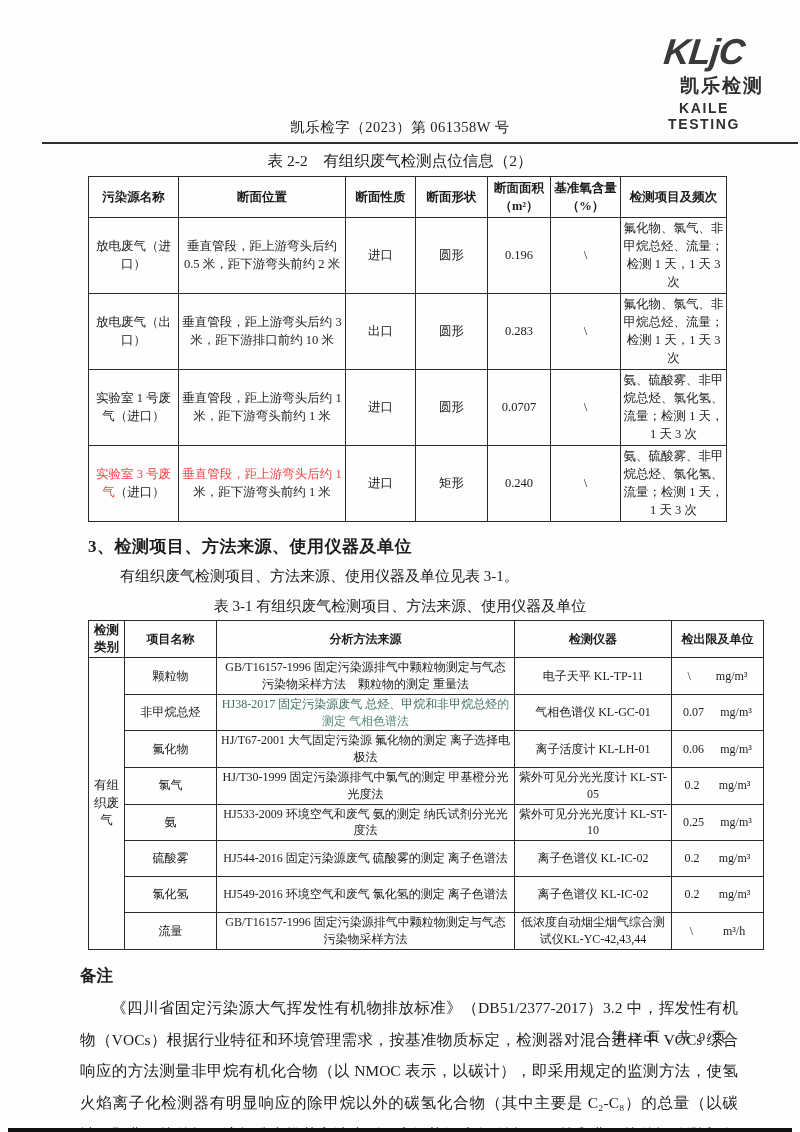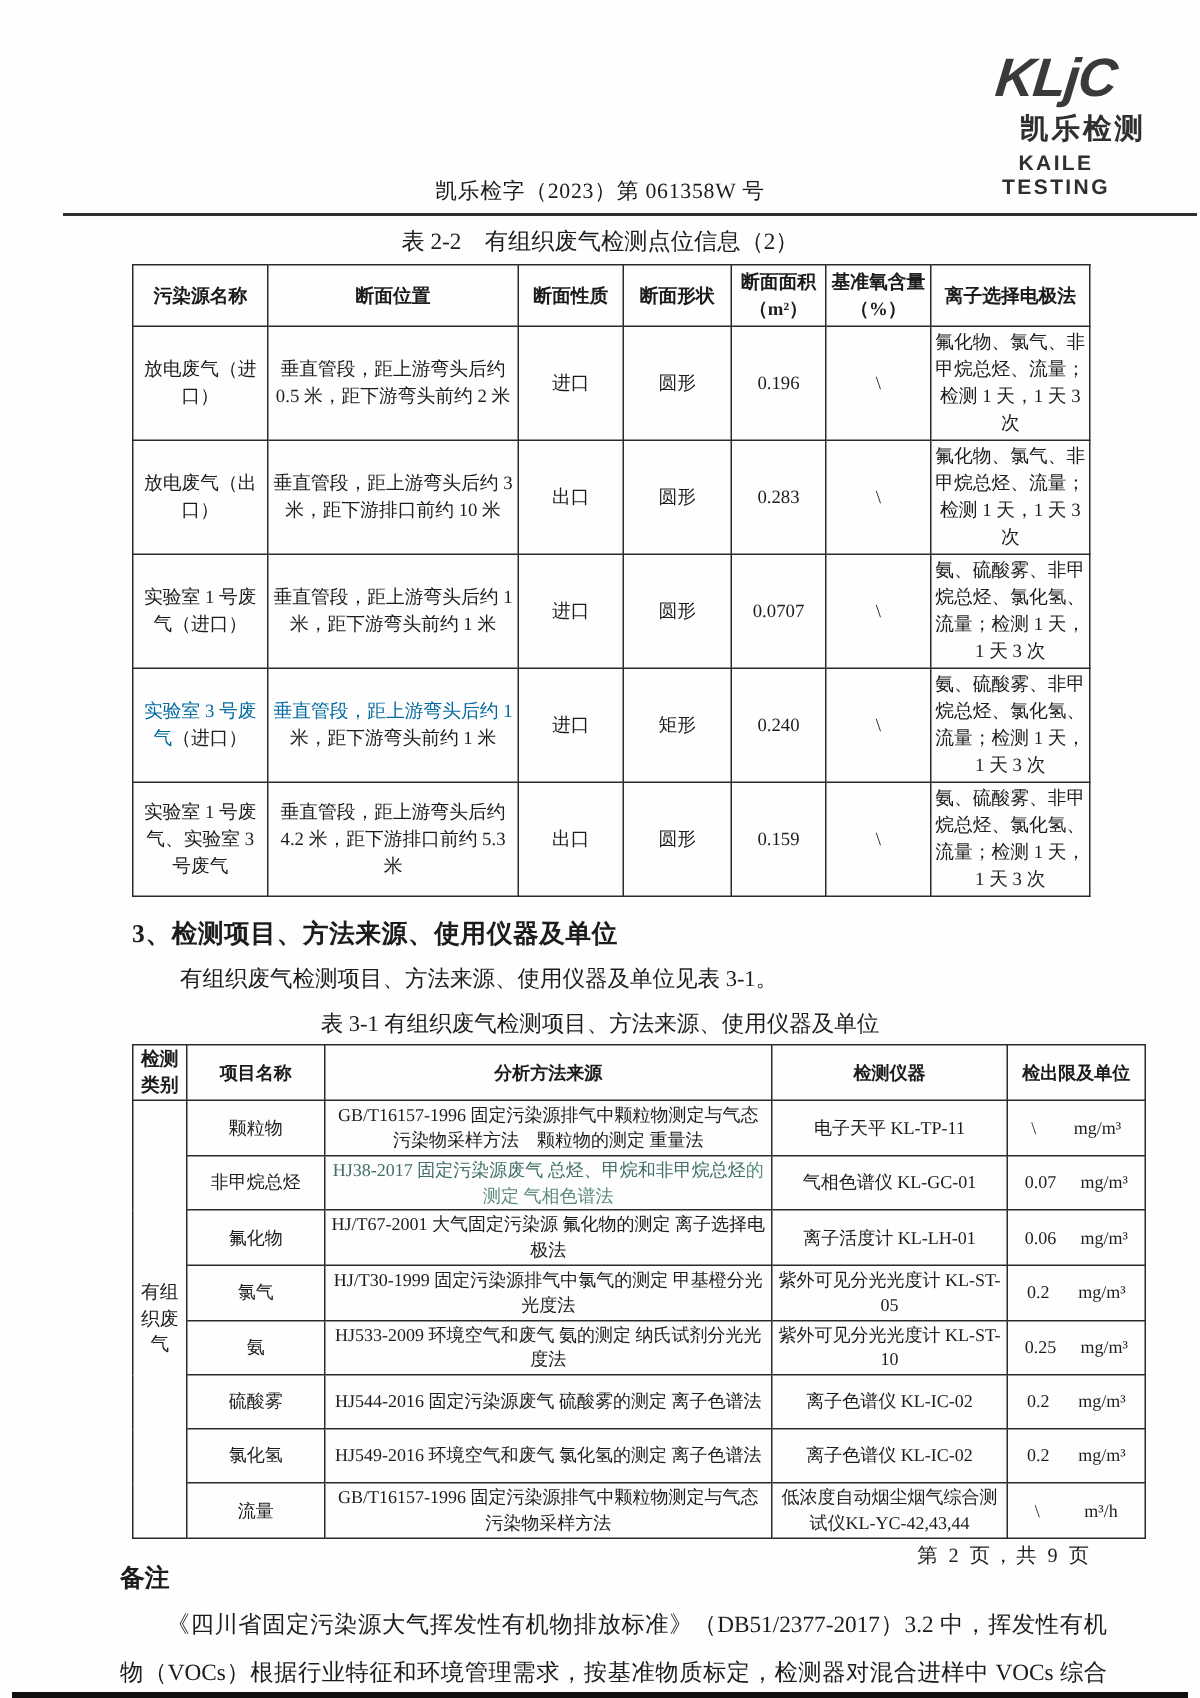--- a/index.html
+++ b/index.html
@@ -32,21 +32,21 @@
   .t22{margin-left:88px;width:638px;font-size:12.5px;}
   .t22 th{font-weight:bold;height:36px;padding:2px 2px;line-height:1.45;}
   .t22 td{padding:2px 2px;line-height:1.42;height:48px;margin-top:32px;}
   .t22 .row-tall td{height:60px;}
   .t31{margin-left:88px;width:675px;font-size:12px;}
   .t31 th{font-weight:bold;height:34px;padding:1px 2px;line-height:1.35;}
   .t31 td{padding:1px 3px;line-height:1.4;height:33px;}
   .cat-cell{width:34px;line-height:1.7;font-size:12.5px;}
   .lr{display:flex;justify-content:space-around;align-items:center;}
   
-  .hl-red{color:#0369a1;font-family:Liberation Serif, serif;}
+  .hl-red{color:#ef4444;font-family:Liberation Serif, serif;}
   .teal-a{color:#3f6e66;}
   .teal-b{color:#5a897d;}
   
   .remark-h{margin:15px 0 0 80px;font-size:16.5px;font-weight:bold;}
   .remark-p{margin:5px 42px 0 80px;width:658px;font-size:15.5px;line-height:2.05;
     text-align:justify;text-indent:2em;}
   
   .footer{position:absolute;top:1028px;right:72px;font-size:13.5px;letter-spacing:2px;}
   .bottom-bar{position:absolute;bottom:0;left:8px;width:784px;height:4px;background:#101010;}
 </style>
@@ -74,21 +74,21 @@
       <col style="width:106px">
   </colgroup>
   <tbody>
       <tr>
     <th>污染源名称</th>
     <th>断面位置</th>
     <th>断面性质</th>
     <th>断面形状</th>
     <th>断面面积（m²）</th>
     <th>基准氧含量（%）</th>
-    <th>离子选择电极法</th>
+    <th>检测项目及频次</th>
   </tr>
   <tr>
     <td>放电废气（进口）</td>
     <td>垂直管段，距上游弯头后约 0.5 米，距下游弯头前约 2 米</td>
     <td>进口</td>
     <td>圆形</td>
     <td>0.196</td>
     <td>\</td>
     <td>氟化物、氯气、非甲烷总烃、流量；检测 1 天，1 天 3 次</td>
   </tr>
@@ -109,29 +109,20 @@
     <td>0.0707</td>
     <td>\</td>
     <td>氨、硫酸雾、非甲烷总烃、氯化氢、流量；检测 1 天，1 天 3 次</td>
   </tr>
   <tr>
     <td><span class="hl-red">实验室 3 号废气</span><span>（进口）</span></td>
     <td><span class="hl-red">垂直管段，距上游弯头后约 1</span> <span>米，距下游弯头前约 1 米</span></td>
     <td>进口</td>
     <td>矩形</td>
     <td>0.240</td>
-    <td>\</td>
-    <td>氨、硫酸雾、非甲烷总烃、氯化氢、流量；检测 1 天，1 天 3 次</td>
-  </tr>
-  <tr class="row-tall">
-    <td>实验室 1 号废气、实验室 3 号废气</td>
-    <td>垂直管段，距上游弯头后约 4.2 米，距下游排口前约 5.3 米</td>
-    <td>出口</td>
-    <td>圆形</td>
-    <td>0.159</td>
     <td>\</td>
     <td>氨、硫酸雾、非甲烷总烃、氯化氢、流量；检测 1 天，1 天 3 次</td>
   </tr>
 </tbody>
   </table>
 
 <div class="sec-heading">3、检测项目、方法来源、使用仪器及单位</div>
 <div class="intro">有组织废气检测项目、方法来源、使用仪器及单位见表 3-1。</div>
 
 <div class="t-title t31-title">表 3-1 有组织废气检测项目、方法来源、使用仪器及单位</div>

